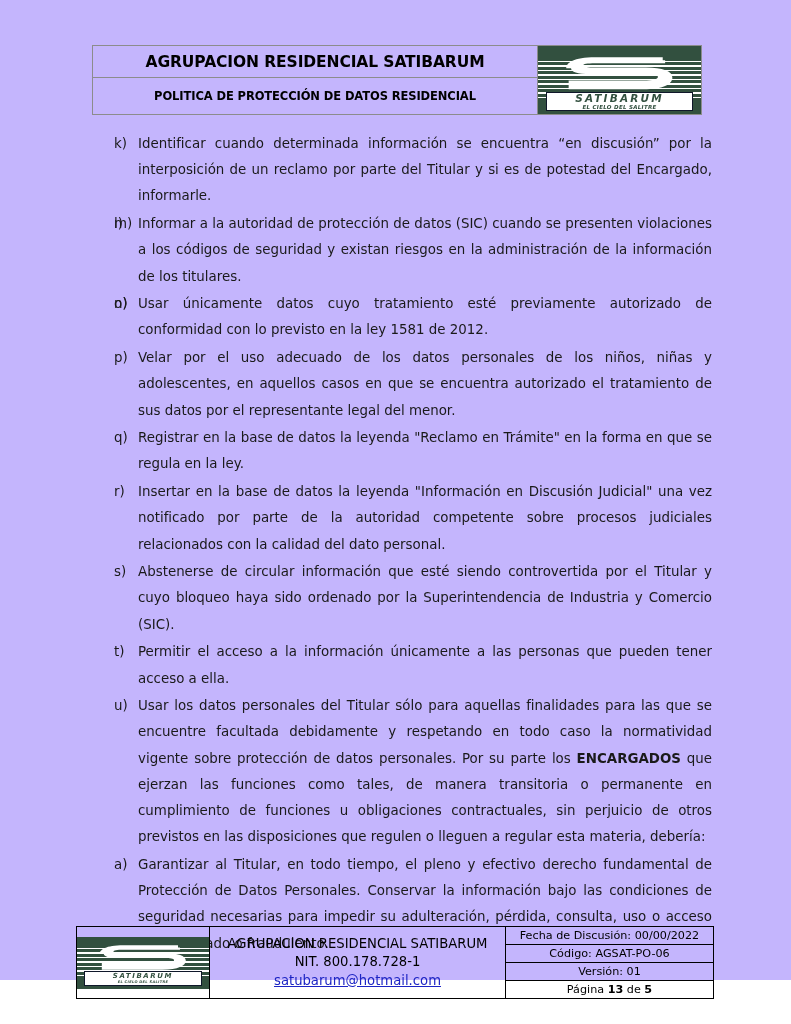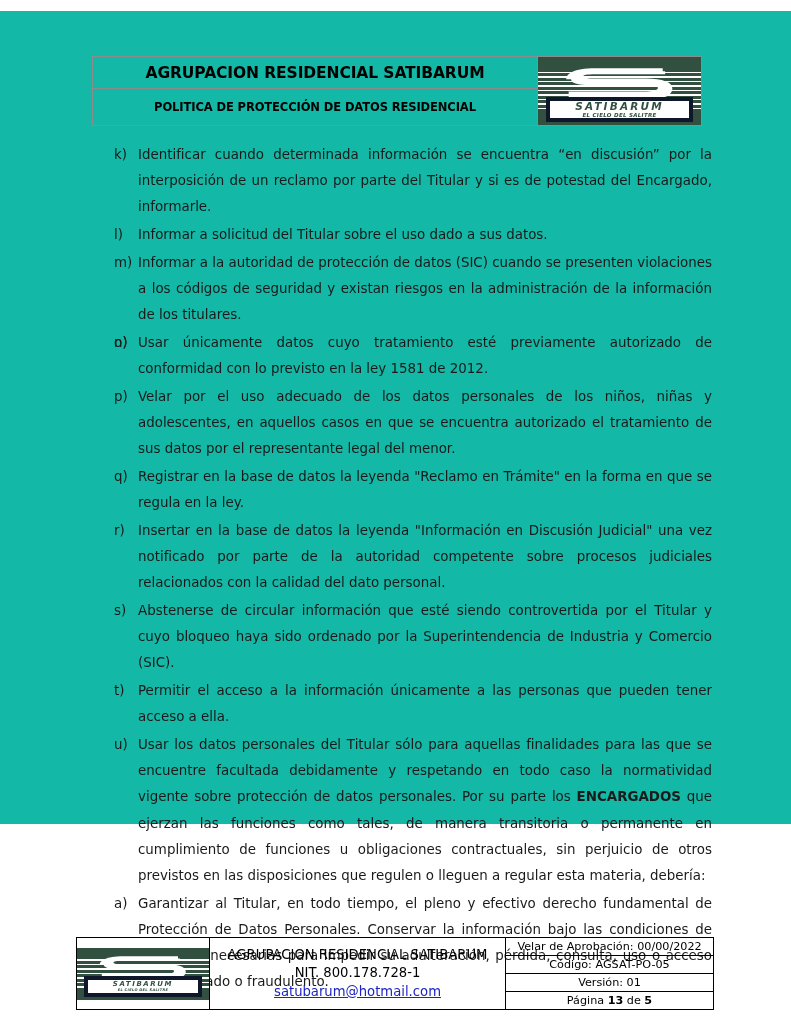--- a/index.html
+++ b/index.html
@@ -11,24 +11,24 @@
     width: 791px;
     height: 1024px;
     position: relative;
     font-family: "DejaVu Sans", sans-serif;
     color: #000000;
     overflow: hidden;
   }
 
   .page {
     position: absolute;
-    left: 0; top: 11px;
+    left: 0; top: 0;
     width: 791px;
-    height: 813px;
-    background: #14b8a6;
+    height: 980px;
+    background: #c4b5fd;
   }
 
   
   .header-table {
     position: absolute;
     left: 92px;
     top: 45px;
     width: 610px;
     border-collapse: collapse;
     table-layout: fixed;
@@ -91,21 +91,21 @@
     width: 74%;
     height: 64%;
   }
   .logo-nameplate {
     position: absolute;
     left: 5%;
     right: 5%;
     bottom: 4%;
     height: 25%;
     background: #ffffff;
-    border: 4px solid #0f172a;
+    border: 1px solid #0f172a;
     display: flex;
     flex-direction: column;
     align-items: center;
     justify-content: center;
     overflow: hidden;
   }
   .logo-name {
     font-family: "DejaVu Sans", sans-serif;
     font-weight: bold;
     font-style: italic;
@@ -247,21 +247,21 @@
     </tr>
     <tr>
       <td class="hdr-sub-cell">POLITICA DE PROTECCIÓN DE DATOS RESIDENCIAL</td>
     </tr>
   </tbody>
     </table>
 
   <div class="content">
     <ol class="clauses" id="clause-list">
         <li><span class="marker">k)</span><span>Identificar cuando determinada información se encuentra “en discusión” por la interposición de un reclamo por parte del Titular y si es de potestad del Encargado, informarle.</span></li>
-        <li><span class="marker">l)</span><span>Informar a solicitud del Titular sobre el uso dado a sus datos.</span></li>
+        <li><span class="marker">l)</span></li>
         <li><span class="marker">m)</span><span>Informar a la autoridad de protección de datos (SIC) cuando se presenten violaciones a los códigos de seguridad y existan riesgos en la administración de la información de los titulares.</span></li>
         <li><span class="marker">n)</span></li>
         <li><span class="marker">o)</span><span>Usar únicamente datos cuyo tratamiento esté previamente autorizado de conformidad con lo previsto en la ley 1581 de 2012.</span></li>
         <li><span class="marker">p)</span><span>Velar por el uso adecuado de los datos personales de los niños, niñas y adolescentes, en aquellos casos en que se encuentra autorizado el tratamiento de sus datos por el representante legal del menor.</span></li>
         <li><span class="marker">q)</span><span>Registrar en la base de datos la leyenda "Reclamo en Trámite" en la forma en que se regula en la ley.</span></li>
         <li><span class="marker">r)</span><span>Insertar en la base de datos la leyenda "Información en Discusión Judicial" una vez notificado por parte de la autoridad competente sobre procesos judiciales relacionados con la calidad del dato personal.</span></li>
         <li><span class="marker">s)</span><span>Abstenerse de circular información que esté siendo controvertida por el Titular y cuyo bloqueo haya sido ordenado por la Superintendencia de Industria y Comercio (SIC).</span></li>
         <li><span class="marker">t)</span><span>Permitir el acceso a la información únicamente a las personas que pueden tener acceso a ella.</span></li>
         <li><span class="marker">u)</span><span>Usar los datos personales del Titular sólo para aquellas finalidades para las que se encuentre facultada debidamente y respetando en todo caso la normatividad vigente sobre protección de datos personales. Por su parte los </span><b>ENCARGADOS</b><span> que ejerzan las funciones como tales, de manera transitoria o permanente en cumplimiento de funciones u obligaciones contractuales, sin perjuicio de otros previstos en las disposiciones que regulen o lleguen a regular esta materia, debería:</span></li>
         <li><span class="marker">a)</span><span>Garantizar al Titular, en todo tiempo, el pleno y efectivo derecho fundamental de Protección de Datos Personales. Conservar la información bajo las condiciones de seguridad necesarias para impedir su adulteración, pérdida, consulta, uso o acceso no autorizado o fraudulento.</span></li>
@@ -290,28 +290,28 @@
       <td class="ft-center-cell">
         <div class="ft-line">AGRUPACION RESIDENCIAL SATIBARUM</div>
         <div class="ft-line">NIT. 800.178.728-1</div>
         <a class="ft-email" href="#">satubarum@hotmail.com</a>
       </td>
       <td class="ft-meta-cell">
         <table class="meta">
           <tbody>
                 <tr>
             <td>
-              <span>Velar de Aprobación:</span>
+              <span>Fecha de Discusión:</span>
               <span>00/00/2022</span>
             </td>
           </tr>
           <tr>
             <td>
               <span>Código:</span>
-              <span>AGSAT-PO-05</span>
+              <span>AGSAT-PO-06</span>
             </td>
           </tr>
           <tr>
             <td>
               <span>Versión:</span>
               <span>01</span>
             </td>
           </tr>
           <tr>
             <td>

